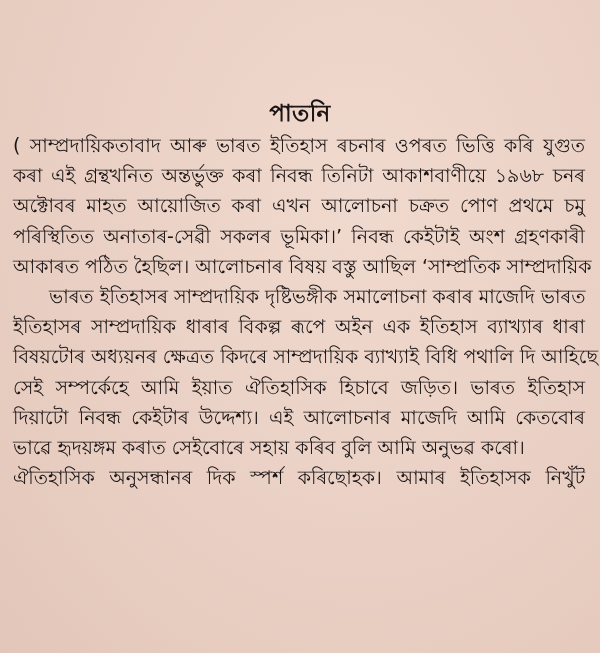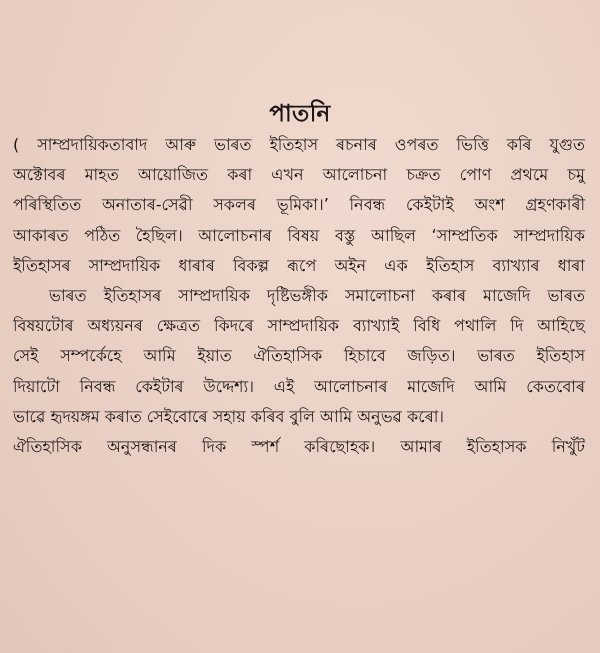--- a/index.html
+++ b/index.html
@@ -35,21 +35,21 @@
     }
     .body-text {
       position: absolute;
       left: 13px;
       top: 130px;
       width: 572px;
     }
     .line {
       height: 30.2px;
       line-height: 30.2px;
-      font-size: 16px;
+      font-size: 19px;
       white-space: nowrap;
       text-align: justify;
       text-align-last: justify;
       overflow: visible;
     }
     .line.last {
       text-align-last: left;
     }
     .line.indent {
       padding-left: 36px;
@@ -57,27 +57,28 @@
   </style>
 </head>
 <body>
 
 <div class="page">
   <div class="title">পাতনি</div>
 
   <div class="body-text">
     <div>
       <div class="line">( সাম্প্ৰদায়িকতাবাদ আৰু ভাৰত ইতিহাস ৰচনাৰ ওপৰত ভিত্তি কৰি যুগুত</div>
+      <div class="line">কৰা এই গ্ৰন্থখনিত অন্তৰ্ভুক্ত কৰা নিবন্ধ তিনিটা আকাশবাণীয়ে ১৯৬৮ চনৰ</div>
       <div class="line">অক্টোবৰ মাহত আয়োজিত কৰা এখন আলোচনা চক্ৰত পোণ প্ৰথমে চমু</div>
       <div class="line">পৰিস্থিতিত অনাতাৰ-সেৱী সকলৰ ভূমিকা।’ নিবন্ধ কেইটাই অংশ গ্ৰহণকাৰী</div>
       <div class="line">আকাৰত পঠিত হৈছিল। আলোচনাৰ বিষয় বস্তু আছিল ‘সাম্প্ৰতিক সাম্প্ৰদায়িক</div>
     </div>
     <div>
+      <div class="line indent">ভাৰত ইতিহাসৰ সাম্প্ৰদায়িক দৃষ্টিভঙ্গীক সমালোচনা কৰাৰ মাজেদি ভাৰত</div>
       <div class="line">ইতিহাসৰ সাম্প্ৰদায়িক ধাৰাৰ বিকল্প ৰূপে অইন এক ইতিহাস ব্যাখ্যাৰ ধাৰা</div>
-      <div class="line indent">ভাৰত ইতিহাসৰ সাম্প্ৰদায়িক দৃষ্টিভঙ্গীক সমালোচনা কৰাৰ মাজেদি ভাৰত</div>
       <div class="line">বিষয়টোৰ অধ্যয়নৰ ক্ষেত্ৰত কিদৰে সাম্প্ৰদায়িক ব্যাখ্যাই বিধি পথালি দি আহিছে</div>
       <div class="line">সেই সম্পৰ্কেহে আমি ইয়াত ঐতিহাসিক হিচাবে জড়িত। ভাৰত ইতিহাস</div>
       <div class="line">দিয়াটো নিবন্ধ কেইটাৰ উদ্দেশ্য। এই আলোচনাৰ মাজেদি আমি কেতবোৰ</div>
       <div class="line last">ভাৱে হৃদয়ঙ্গম কৰাত সেইবোৰে সহায় কৰিব বুলি আমি অনুভৱ কৰো।</div>
       <div class="line">ঐতিহাসিক অনুসন্ধানৰ দিক স্পৰ্শ কৰিছোহক। আমাৰ ইতিহাসক নিখুঁট</div>
     </div>
   </div>
 </div>
 
 </body></html>

